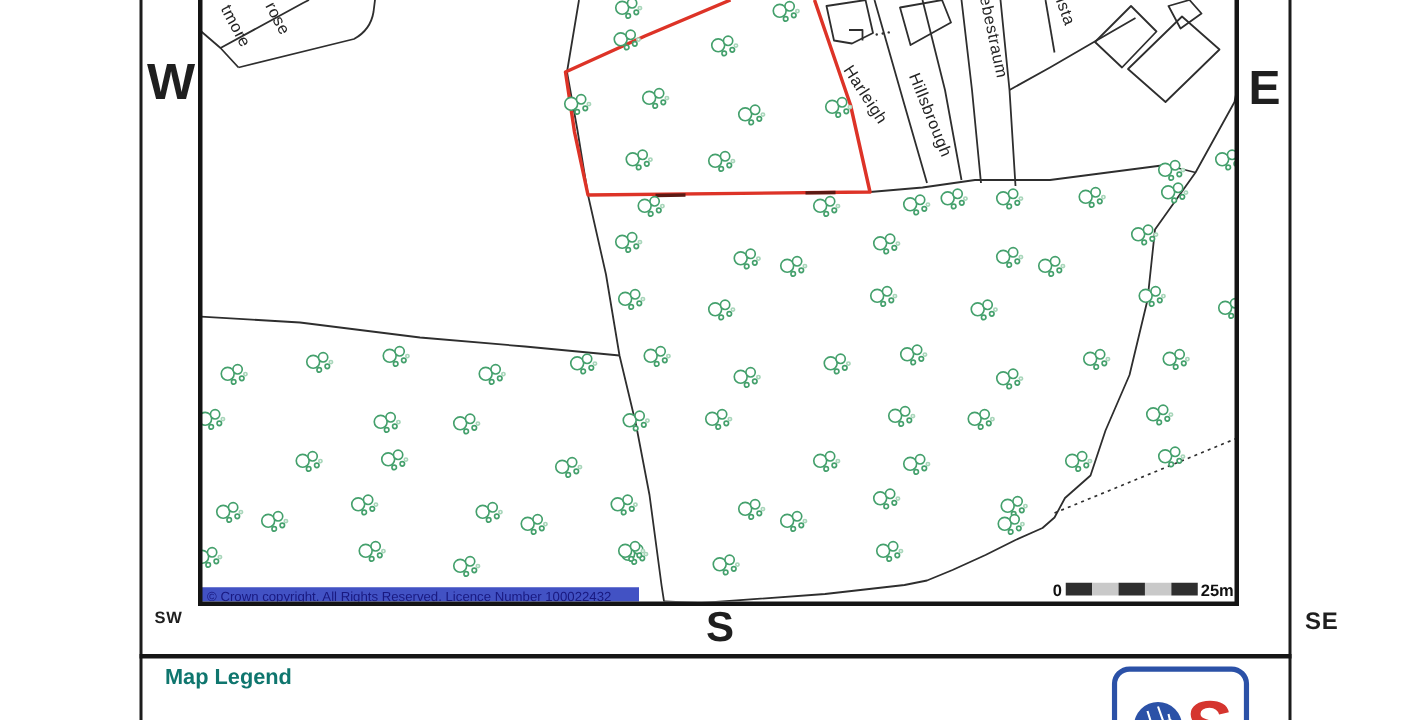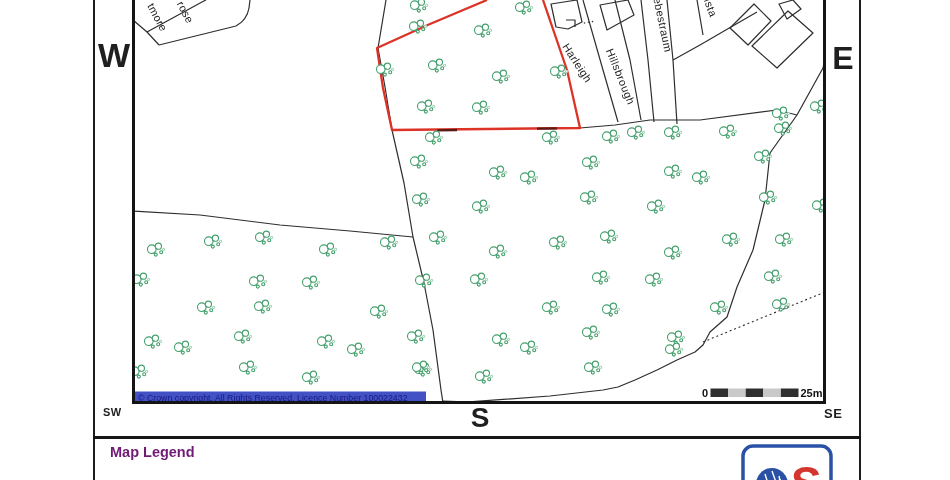--- a/index.html
+++ b/index.html
@@ -8,24 +8,24 @@
     font-family:"Liberation Sans", sans-serif;position:relative;
   }
   .rule{position:absolute;top:0;bottom:0;width:2px;background:#1c1c1c;}
   .rule-left{left:93px;}
   .rule-right{left:859px;}
   .compass{position:absolute;color:#1f1f1f;font-weight:bold;text-align:center;}
   .compass-w{left:95px;top:36px;width:38px;font-size:34px;}
   .compass-e{left:826px;top:40px;width:34px;font-size:32px;}
   .compass-s{left:460px;top:402px;width:40px;font-size:28px;}
   .compass-sw{left:103px;top:406px;font-size:11px;letter-spacing:0.5px;}
-  .compass-se{left:824px;top:406px;font-size:13px;letter-spacing:0.5px;}
+  .compass-se{left:870px;top:406px;font-size:16px;letter-spacing:0.5px;}
   .map-svg{position:absolute;left:0;top:0;}
   .divider{position:absolute;left:93px;top:436px;width:768px;height:3px;background:#161616;}
-  .legend-title{position:absolute;left:110px;top:444px;font-size:14.5px;font-weight:bold;color:#701a75;}
+  .legend-title{position:absolute;left:110px;top:444px;font-size:14.5px;font-weight:bold;color:#0f766e;}
   .os-logo{position:absolute;left:741px;top:444px;width:92px;height:60px;}
   svg text{font-family:"Liberation Sans", sans-serif;}
   .street-label{font-size:11px;fill:#242424;letter-spacing:0.4px;}
   .scale-text{font-size:11px;font-weight:bold;fill:#111;}
   .copyright-text{font-size:8.8px;}
 </style>
 </head>
 <body>
 
 <div>

